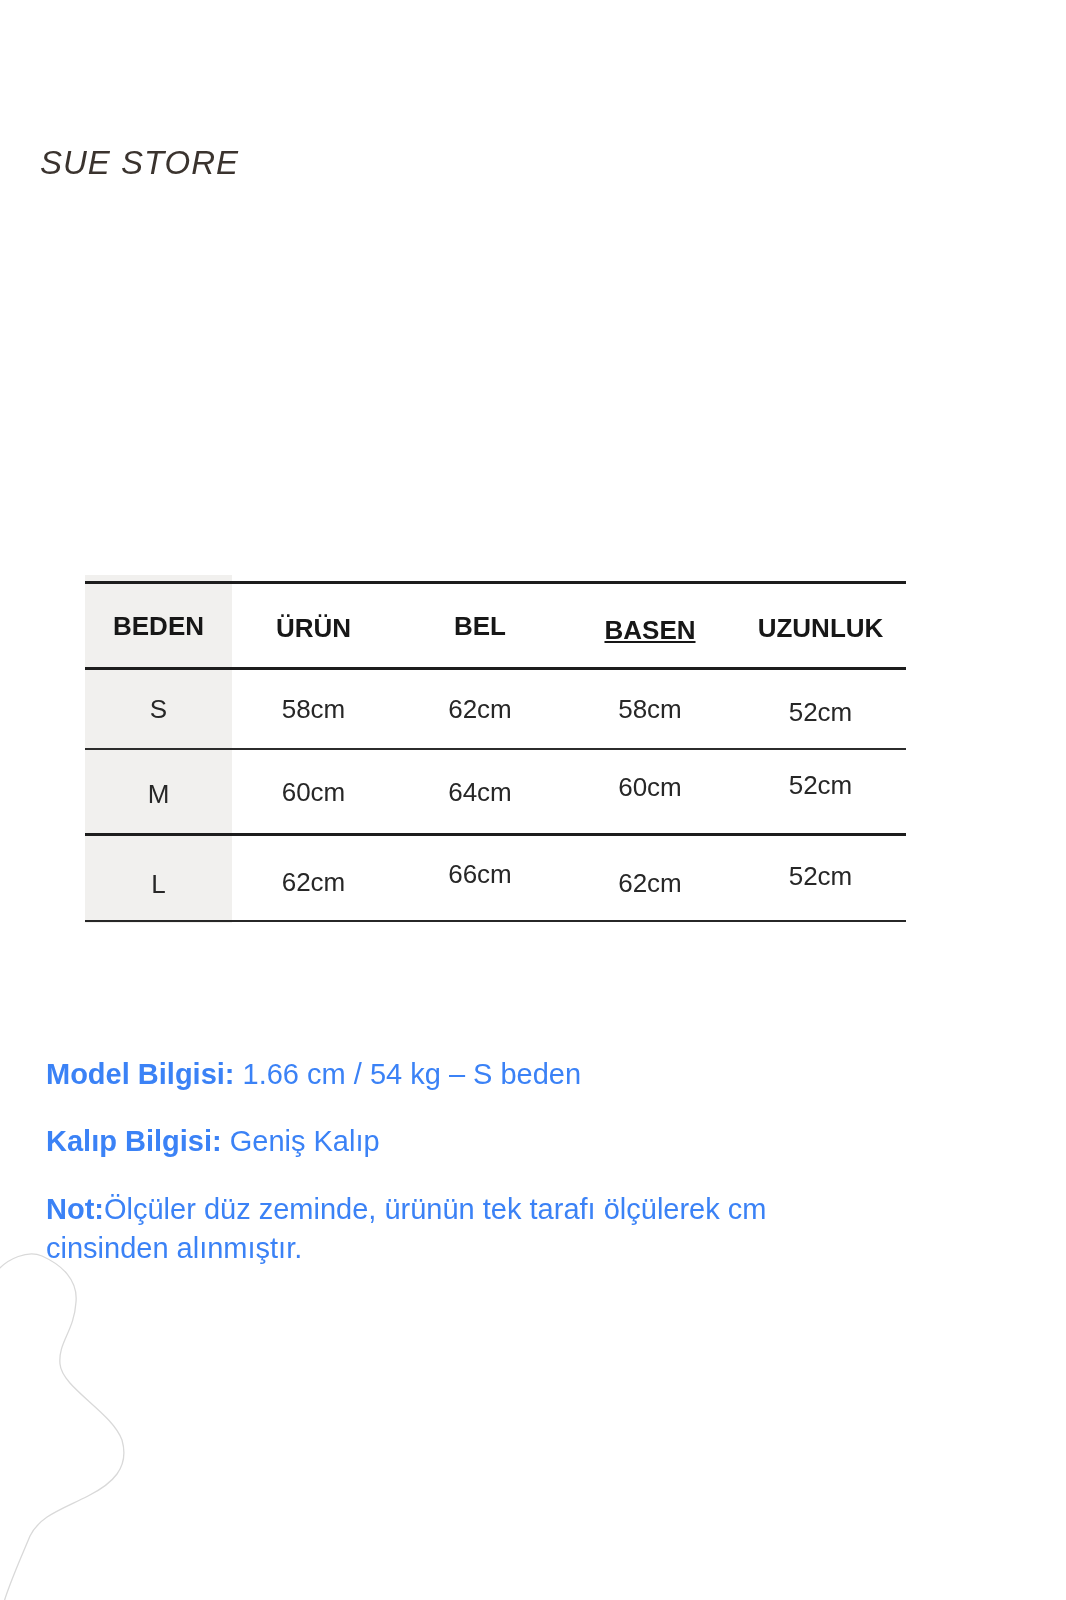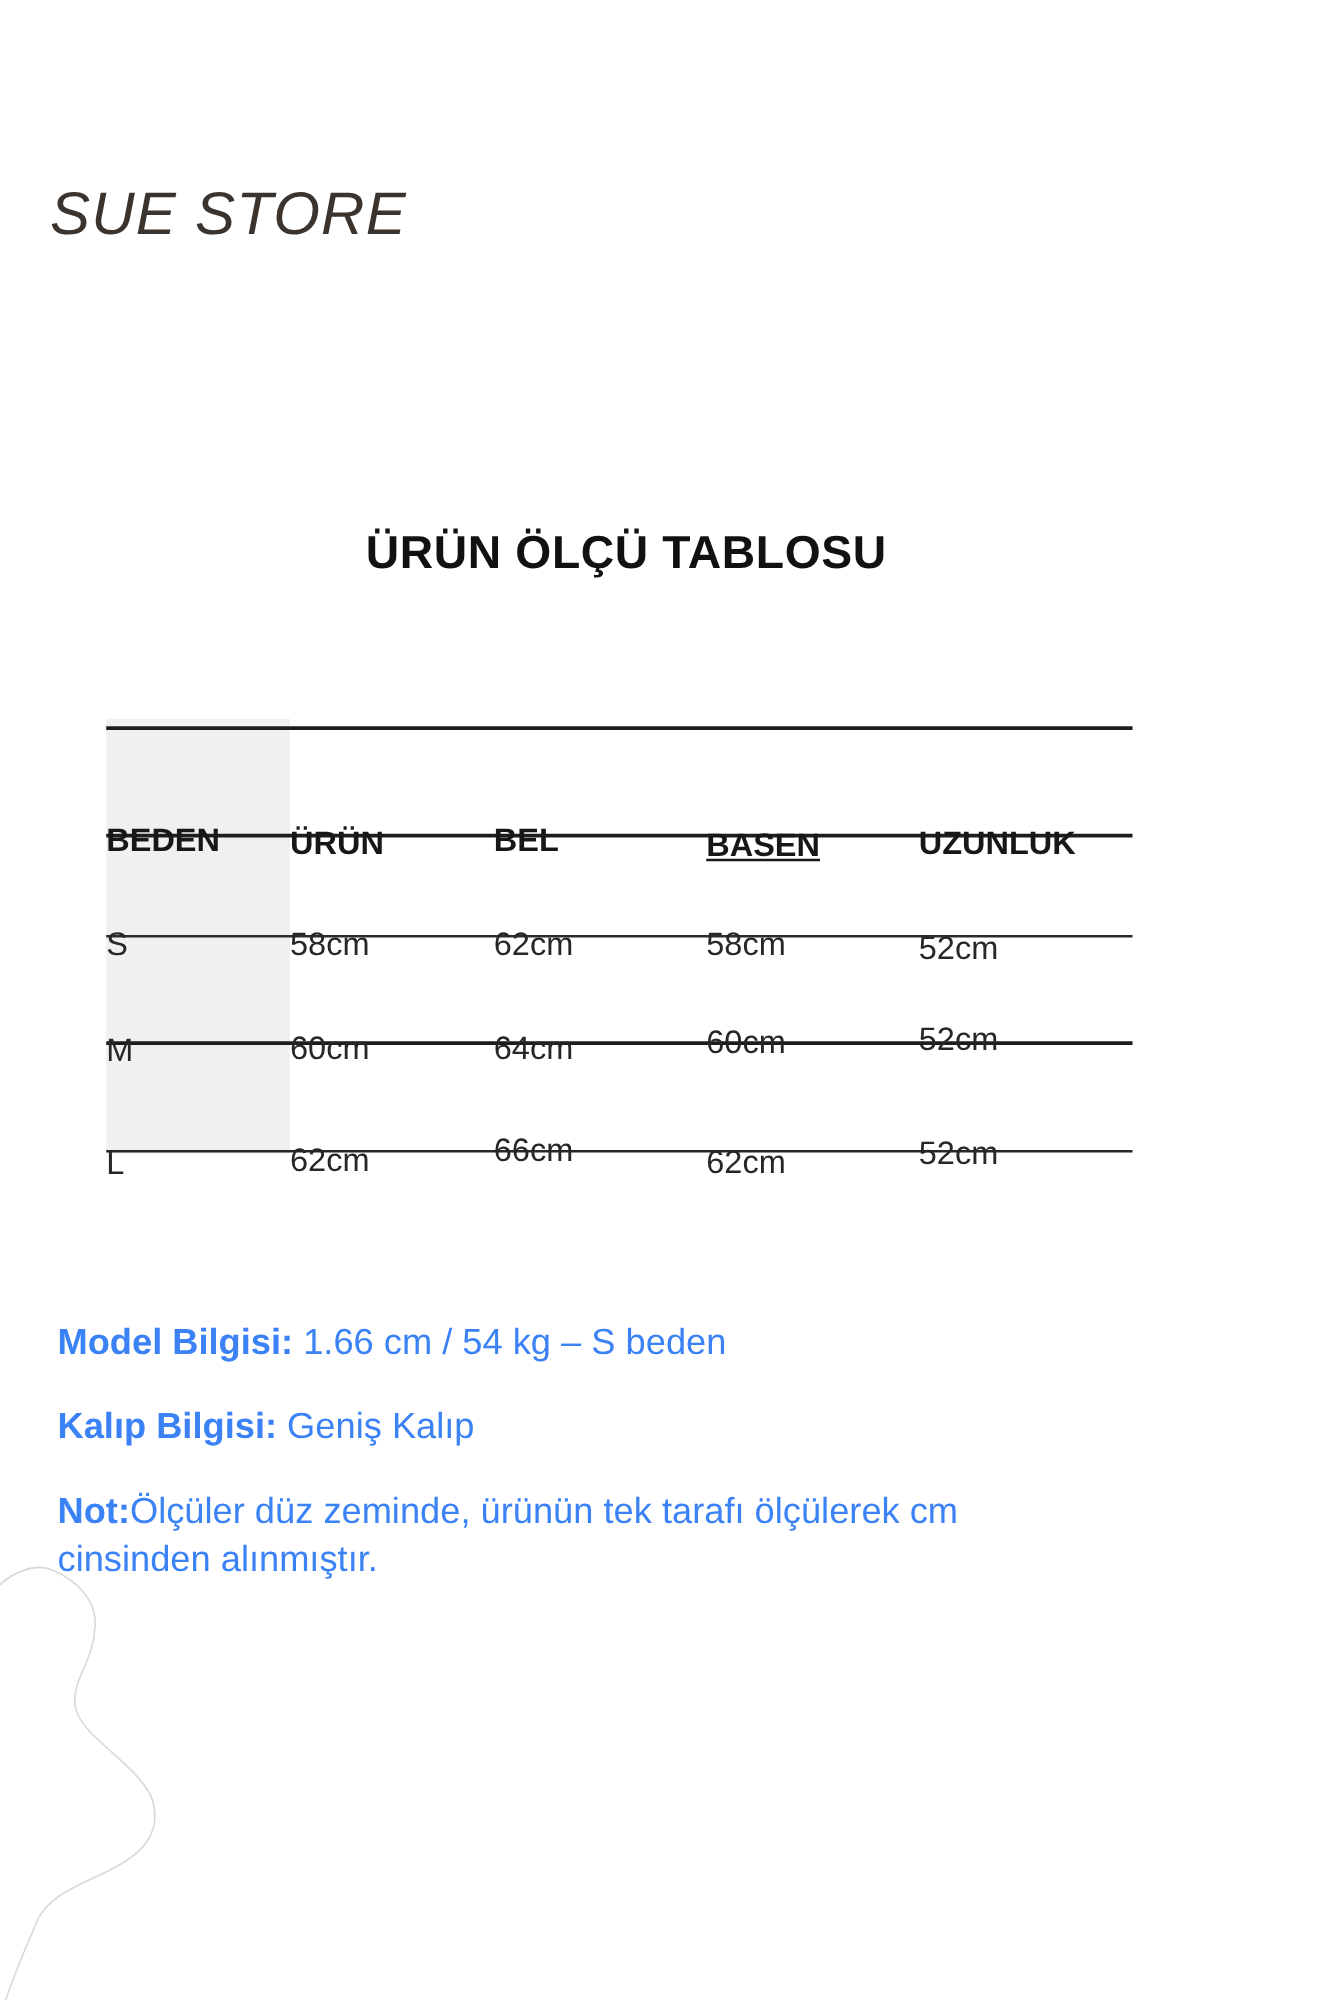--- a/index.html
+++ b/index.html
@@ -11,21 +11,21 @@
     overflow: hidden;
     font-family: "Liberation Sans", sans-serif;
     color: #1c1c1c;
   }
 
   
   .brand {
     position: absolute;
     left: 40px;
     top: 144px;
-    font-size: 48px;
+    font-size: 33px;
     font-style: italic;
     font-weight: 400;
     letter-spacing: 1px;
     color: #3a332e;
   }
 
   
   .title-wrap {
     position: absolute;
     left: 0;
@@ -68,22 +68,21 @@
   .hline.l4 { top: 258px; height: 3px; }
   .hline.l5 { top: 345px; height: 2px; background:#272727; }
 
   .trow {
     position: absolute;
     left: 0;
     width: 821px;
     display: grid;
     grid-template-columns: 147px 163px 170px 170px 171px;
     align-items: center;
-    text-align: left;
-    margin-top: 46px;
+    text-align: center;
   }
   .trow > div { line-height: 1; }
   .trow.row-h { top: 9px;   height: 83px; font-weight: 700; font-size: 26px; color: #171717; }
   .trow.row-s { top: 95px;  height: 78px; }
   .trow.row-m { top: 175px; height: 83px; }
   .trow.row-l { top: 261px; height: 84px; }
   .trow.data-row { font-size: 26px; font-weight: 400; color: #272727; }
 
   
   .row-h > :nth-child(2) { transform: translateY(2px); }
@@ -122,23 +121,20 @@
     pointer-events: none;
   }
 </style>
 </head>
 <body>
 
 <div class="page">
 
   <div class="brand">SUE STORE</div>
 
-  <div class="title-wrap">
-    <span class="title">ÜRÜN ÖLÇÜ TABLOSU</span>
-  </div>
 
   <div class="size-table">
     <div class="col-bg"></div>
     <div class="hline l1"></div>
     <div class="hline l2"></div>
     <div class="hline l3"></div>
     <div class="hline l4"></div>
     <div class="hline l5"></div>
 
     <div class="trow row-h">

